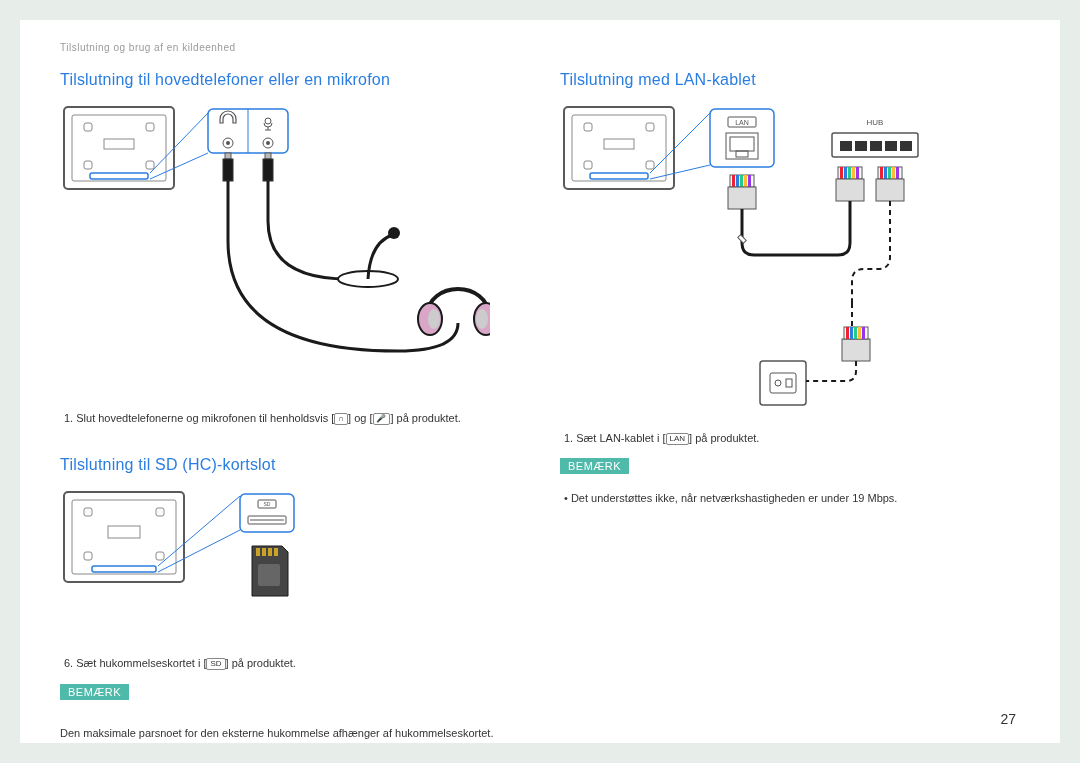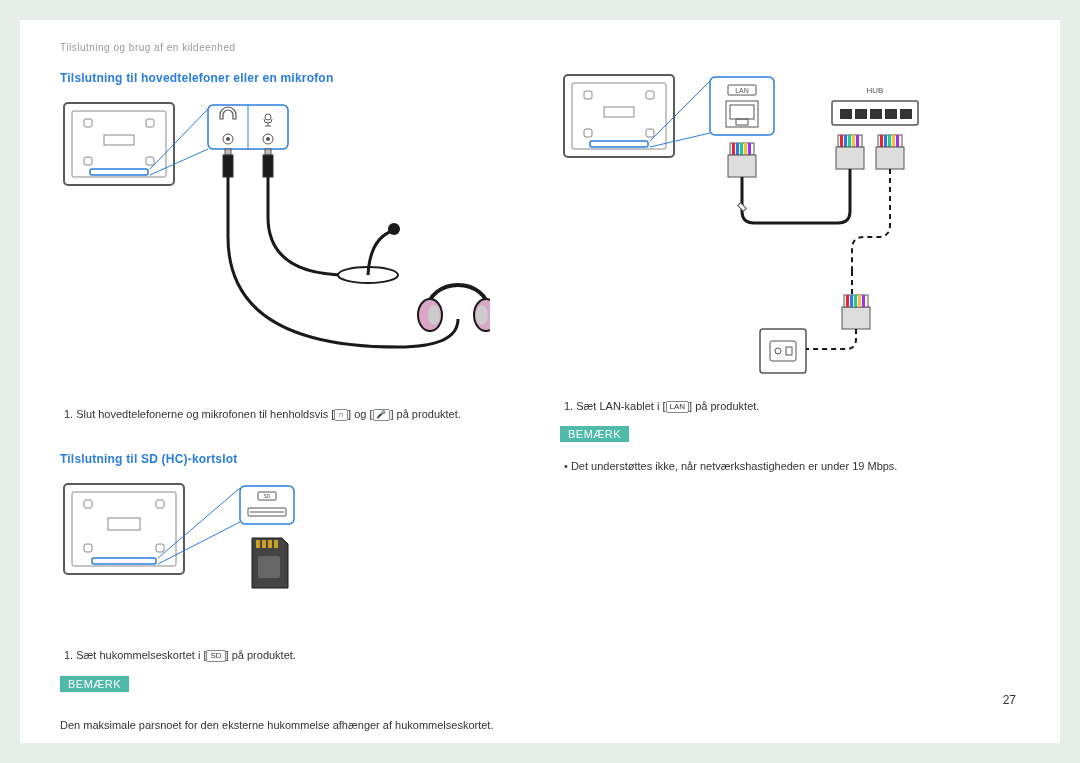--- a/index.html
+++ b/index.html
@@ -1,28 +1,28 @@
 <!DOCTYPE html>
 <html><head>
 <meta charset="utf-8">
 <style>
   html,body{margin:0;padding:0}
   body{background:#e7eeea;font-family:"Segoe UI",Arial,sans-serif;width:1080px;height:763px;box-sizing:border-box;padding:20px}
   .page{background:#fff;width:100%;height:100%;box-sizing:border-box;padding:22px 40px 30px;position:relative}
   .hdr{font-size:10px;letter-spacing:.5px;color:#9a9a9a;margin-bottom:18px}
   .cols{display:flex;gap:40px}
   .col{flex:1;min-width:0}
-  h2{color:#2a7de1;font-weight:700;font-size:12px;margin:0 0 14px;letter-spacing:.2px}
+  h2{color:#2a7de1;font-weight:400;font-size:16px;margin:0 0 14px;letter-spacing:.2px}
   .diagram{margin-bottom:14px}
   .step{font-size:11px;color:#333;margin:4px 4px;line-height:1.4}
   .badge{display:inline-block;background:#4fb9aa;color:#fff;font-size:11px;padding:2px 8px;letter-spacing:.5px;margin:8px 0 14px}
   .note,.bullet{font-size:11px;color:#333;line-height:1.5}
   .bullet{margin:2px 0 2px 4px}
   .bullet::before{content:"• ";}
-  .pnum{position:absolute;right:44px;bottom:36px;font-size:12px;color:#333}
+  .pnum{position:absolute;right:44px;bottom:16px;font-size:14px;color:#333}
   .port-icon{display:inline-block;border:1px solid #888;border-radius:2px;font-size:8px;padding:0 3px;line-height:10px;vertical-align:1px}
   .port-label{display:inline-block;border:1px solid #888;border-radius:2px;font-size:8px;padding:0 3px;line-height:10px;vertical-align:1px}
   svg text{font-family:Arial,sans-serif}
 </style>
 </head>
 <body>
 
 <div class="page">
   <div class="hdr">Tilslutning og brug af en kildeenhed</div>
 
@@ -114,29 +114,30 @@
           <path d="M192 58 h30 l6 6 v44 h-36 z" fill="#444" stroke="#1a1a1a"></path>
           <rect x="196" y="60" width="4" height="8" fill="#c9a227"></rect>
           <rect x="202" y="60" width="4" height="8" fill="#c9a227"></rect>
           <rect x="208" y="60" width="4" height="8" fill="#c9a227"></rect>
           <rect x="214" y="60" width="4" height="8" fill="#c9a227"></rect>
           <rect x="198" y="76" width="22" height="22" rx="2" fill="#666"></rect>
         </svg>
       </div>
 
       <p class="step">
-        <span>1. Sæt hukommelseskortet i [</span><span class="port-icon">SD</span><span>] på produktet.</span>
+        <span>6. Sæt hukommelseskortet i [</span><span class="port-icon">SD</span><span>] på produktet.</span>
       </p>
 
       <div class="badge">BEMÆRK</div>
       <p class="note">Den maksimale parsnoet for den eksterne hukommelse afhænger af hukommelseskortet.</p>
 
     </div>
 
     <div class="col">
+      <h2>Tilslutning med LAN-kablet</h2>
 
       <div class="diagram">
         <svg width="430" height="310" viewBox="0 0 430 310">
 
           <rect x="4" y="4" width="110" height="82" rx="4" fill="#fff" stroke="#5a5a5a" stroke-width="2"></rect>
           <rect x="12" y="12" width="94" height="66" rx="2" fill="none" stroke="#8a8a8a"></rect>
           <rect x="24" y="20" width="8" height="8" rx="2" fill="none" stroke="#8a8a8a"></rect>
           <rect x="86" y="20" width="8" height="8" rx="2" fill="none" stroke="#8a8a8a"></rect>
           <rect x="24" y="58" width="8" height="8" rx="2" fill="none" stroke="#8a8a8a"></rect>
           <rect x="86" y="58" width="8" height="8" rx="2" fill="none" stroke="#8a8a8a"></rect>

